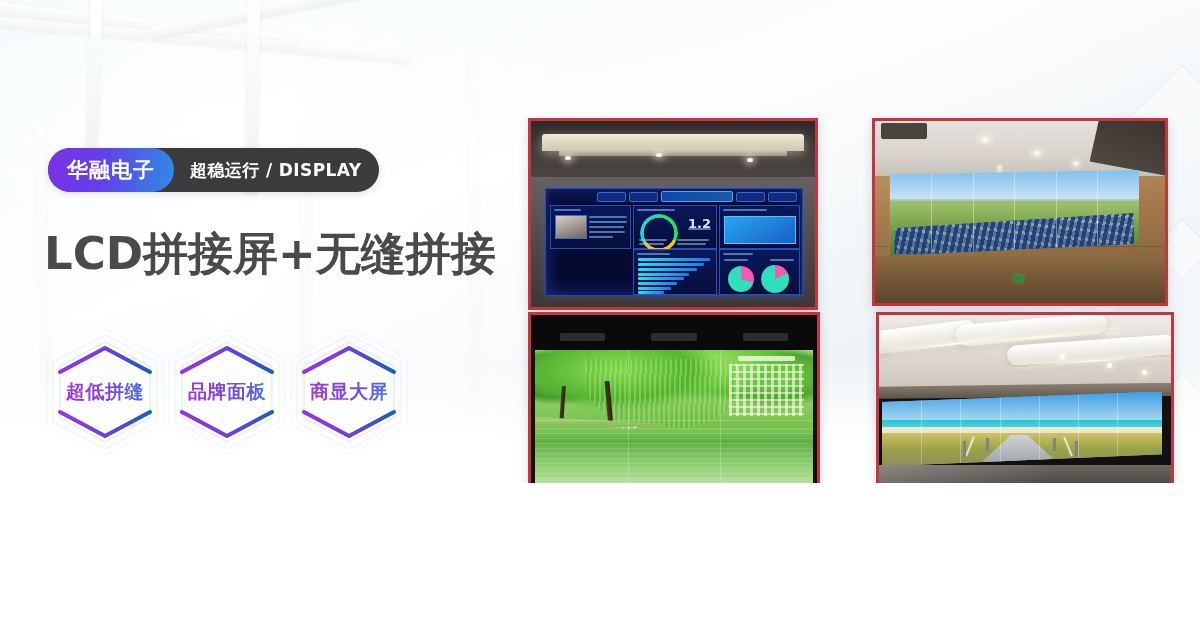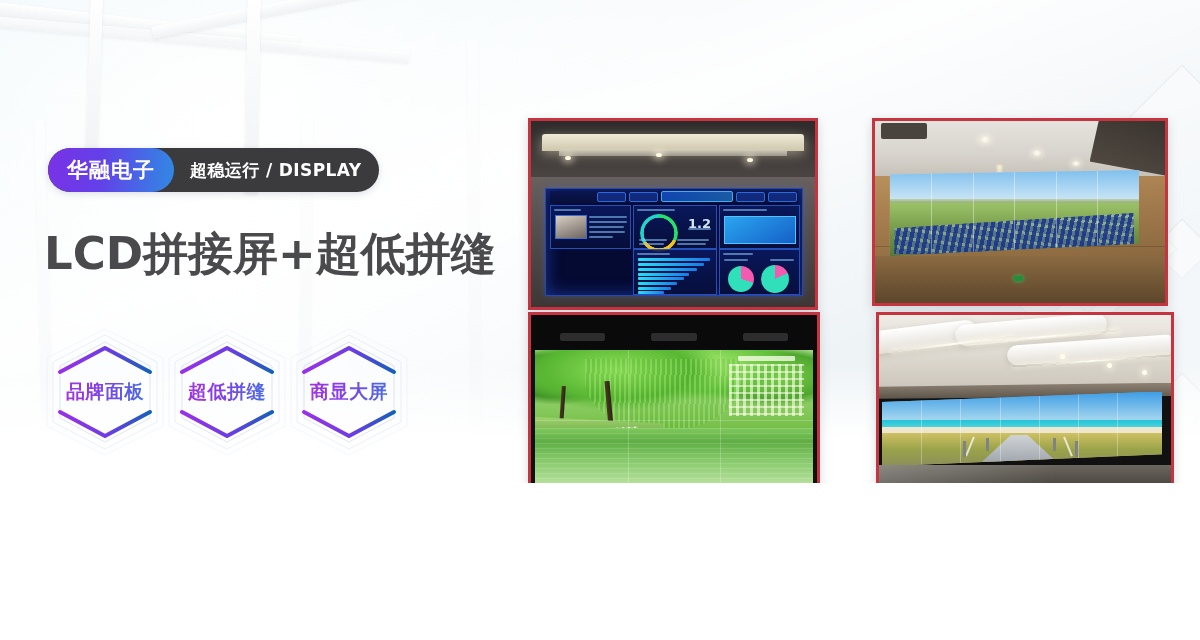--- a/index.html
+++ b/index.html
@@ -250,58 +250,58 @@
   <div class="dia d5"></div>
   <div class="dia d6"></div>
   <div class="dia d7"></div>
   <div class="bg-bottom"></div>
 
   <div class="logo-pill">
     <div class="logo-brand">华融电子</div>
     <div class="logo-tag">超稳运行 / DISPLAY</div>
   </div>
 
-  <div class="headline">LCD拼接屏+超低拼缝</div>
+  <div class="headline">LCD拼接屏+无缝拼接</div>
 
   <div class="hex-row">
+
+    <div class="hex-item">
+      <svg viewBox="0 0 118 120">
+        <defs>
+          <linearGradient id="hg0" x1="0" y1="0" x2="1" y2="0">
+            <stop offset="0%" stop-color="#9b30e8"></stop>
+              <stop offset="55%" stop-color="#6a3ee2"></stop>
+              <stop offset="100%" stop-color="#1461b8"></stop>
+          </linearGradient>
+        </defs>
+        <polygon points="59,10 104,34 104,86 59,110 14,86 14,34" fill="none" stroke="rgba(150,170,220,.30)" stroke-width="1"></polygon>
+        <polygon points="59,3 111,30 111,90 59,117 7,90 7,30" fill="none" stroke="rgba(160,180,225,.20)" stroke-width="1"></polygon>
+        <polygon points="59,-3 117,26 117,94 59,123 1,94 1,26" fill="none" stroke="rgba(165,185,228,.13)" stroke-width="1"></polygon>
+        <polyline points="14,40 59,16 104,40" fill="none" stroke="url(#hg0)" stroke-width="4" stroke-linecap="round" stroke-linejoin="round"></polyline>
+        <polyline points="14,80 59,104 104,80" fill="none" stroke="url(#hg0)" stroke-width="4" stroke-linecap="round" stroke-linejoin="round"></polyline>
+      </svg>
+      <div class="hex-label">超低拼缝</div>
+    </div>
 
     <div class="hex-item">
       <svg viewBox="0 0 118 120">
         <defs>
           <linearGradient id="hg1" x1="0" y1="0" x2="1" y2="0">
             <stop offset="0%" stop-color="#9b30e8"></stop>
               <stop offset="55%" stop-color="#6a3ee2"></stop>
               <stop offset="100%" stop-color="#1461b8"></stop>
           </linearGradient>
         </defs>
         <polygon points="59,10 104,34 104,86 59,110 14,86 14,34" fill="none" stroke="rgba(150,170,220,.30)" stroke-width="1"></polygon>
         <polygon points="59,3 111,30 111,90 59,117 7,90 7,30" fill="none" stroke="rgba(160,180,225,.20)" stroke-width="1"></polygon>
         <polygon points="59,-3 117,26 117,94 59,123 1,94 1,26" fill="none" stroke="rgba(165,185,228,.13)" stroke-width="1"></polygon>
         <polyline points="14,40 59,16 104,40" fill="none" stroke="url(#hg1)" stroke-width="4" stroke-linecap="round" stroke-linejoin="round"></polyline>
         <polyline points="14,80 59,104 104,80" fill="none" stroke="url(#hg1)" stroke-width="4" stroke-linecap="round" stroke-linejoin="round"></polyline>
       </svg>
       <div class="hex-label">品牌面板</div>
-    </div>
-
-    <div class="hex-item">
-      <svg viewBox="0 0 118 120">
-        <defs>
-          <linearGradient id="hg0" x1="0" y1="0" x2="1" y2="0">
-            <stop offset="0%" stop-color="#9b30e8"></stop>
-              <stop offset="55%" stop-color="#6a3ee2"></stop>
-              <stop offset="100%" stop-color="#1461b8"></stop>
-          </linearGradient>
-        </defs>
-        <polygon points="59,10 104,34 104,86 59,110 14,86 14,34" fill="none" stroke="rgba(150,170,220,.30)" stroke-width="1"></polygon>
-        <polygon points="59,3 111,30 111,90 59,117 7,90 7,30" fill="none" stroke="rgba(160,180,225,.20)" stroke-width="1"></polygon>
-        <polygon points="59,-3 117,26 117,94 59,123 1,94 1,26" fill="none" stroke="rgba(165,185,228,.13)" stroke-width="1"></polygon>
-        <polyline points="14,40 59,16 104,40" fill="none" stroke="url(#hg0)" stroke-width="4" stroke-linecap="round" stroke-linejoin="round"></polyline>
-        <polyline points="14,80 59,104 104,80" fill="none" stroke="url(#hg0)" stroke-width="4" stroke-linecap="round" stroke-linejoin="round"></polyline>
-      </svg>
-      <div class="hex-label">超低拼缝</div>
     </div>
 
 
     <div class="hex-item">
       <svg viewBox="0 0 118 120">
         <defs>
           <linearGradient id="hg3" x1="0" y1="0" x2="1" y2="0">
             <stop offset="0%" stop-color="#9b30e8"></stop>
               <stop offset="55%" stop-color="#6a3ee2"></stop>
               <stop offset="100%" stop-color="#1461b8"></stop>

